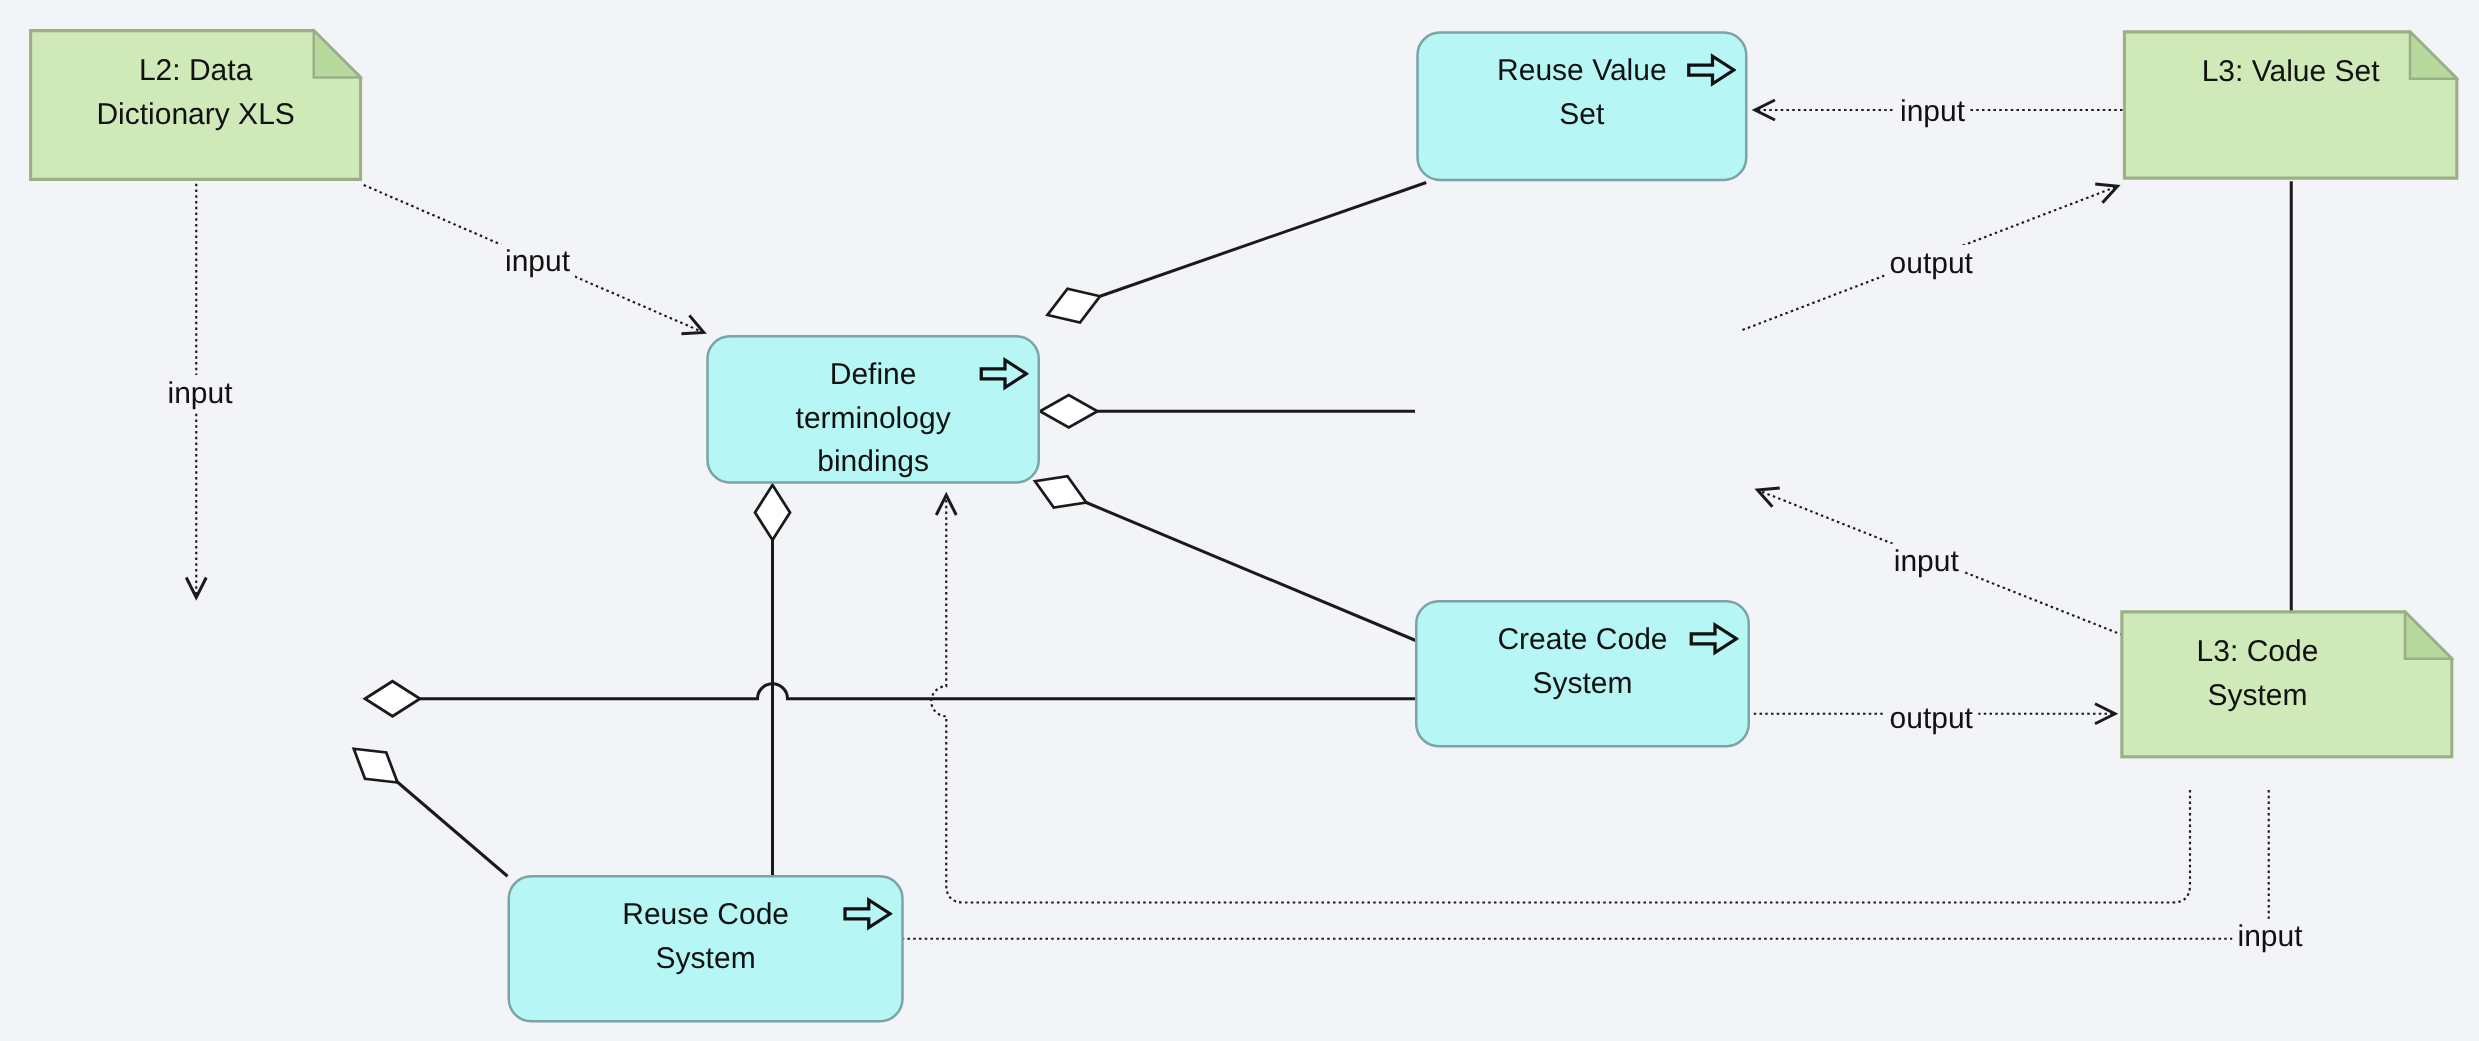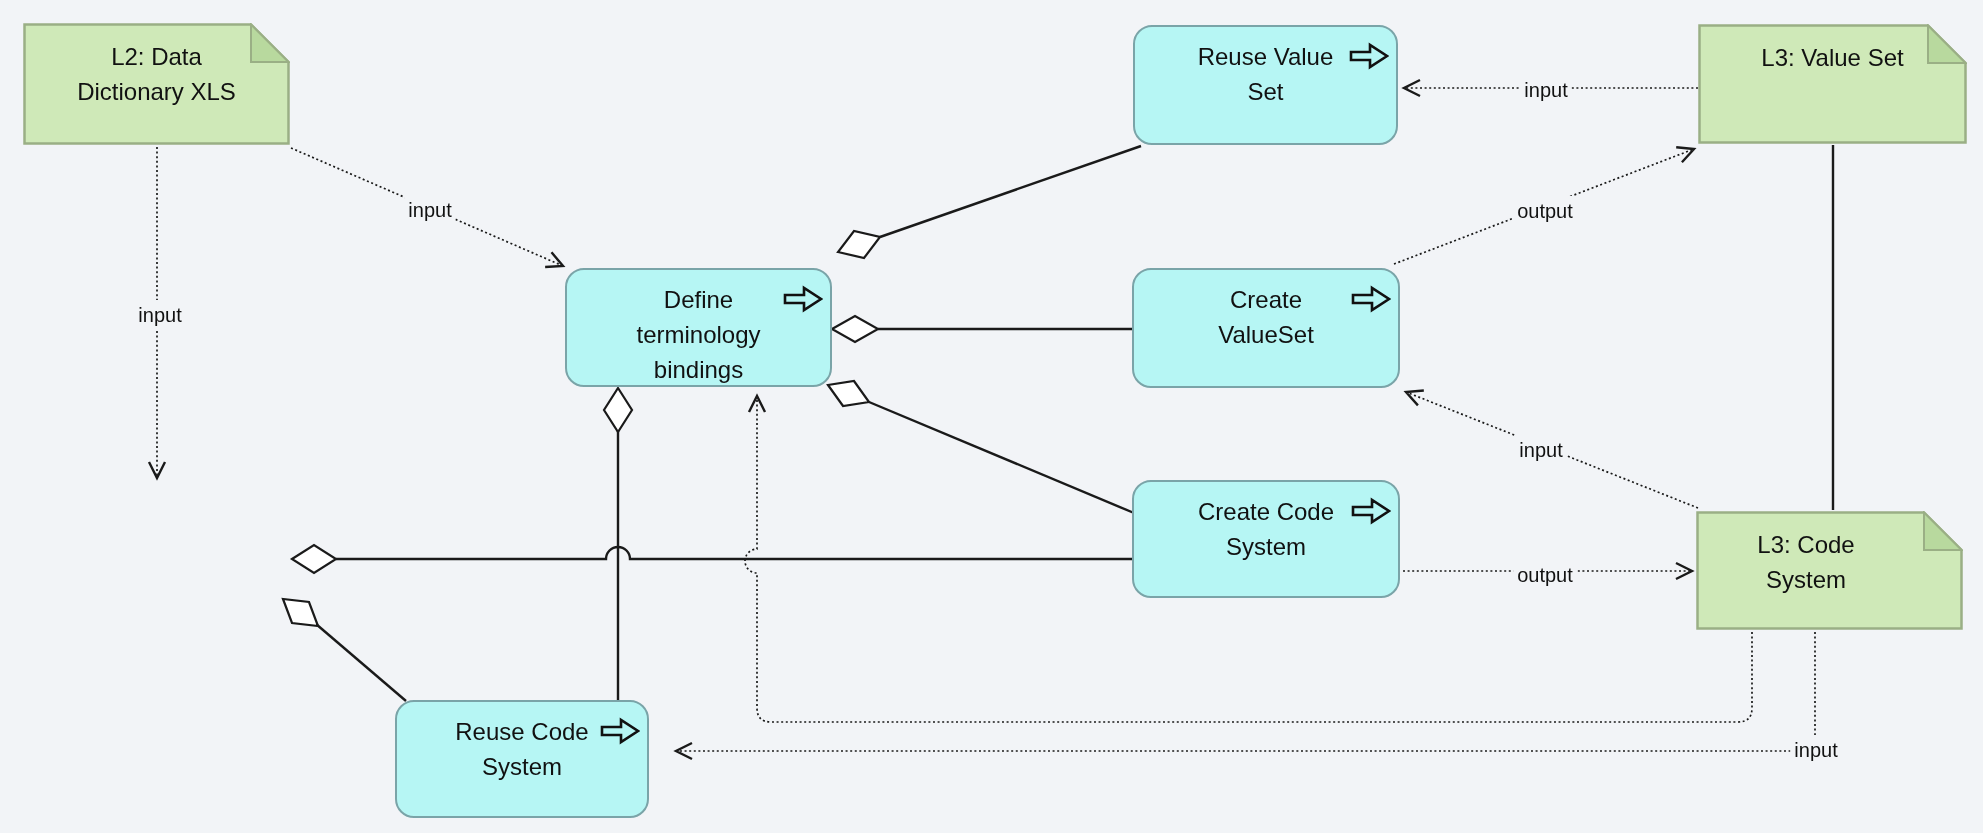--- a/index.html
+++ b/index.html
@@ -30,21 +30,21 @@
     background:var(--process-fill);
     border:2.4px solid var(--process-border);
     border-radius:19px;
   }
   .process .label{padding:12px 44px 0 44px;}
   .deliverable .label{padding-top:16px;}
   .note-shape{position:absolute;left:0;top:0;}
   .proc-icon{position:absolute;top:15px;right:7px;}
   .edge-label{
     position:absolute;transform:translate(-50%,-50%);
-    font-size:20px;color:#111;background:var(--bg);
+    font-size:24px;color:#111;background:var(--bg);
     padding:0 4px;white-space:nowrap;line-height:30px;
   }
 </style>
 </head>
 <body>
 
 <div id="canvas">
 
   <svg id="edges" width="1983" height="833" viewBox="0 0 1983 833">
     <defs>
@@ -93,21 +93,21 @@
   </div>
 
   <div class="node deliverable" style="left:1698px;top:24px;width:269px;height:92px;">
     <svg class="note-shape" width="269" height="120" viewBox="0 0 269 120">
       <path class="note-body" d="M1.5,1.5 H230 L267.5,39 V118.5 H1.5 Z"></path>
       <path class="note-fold" d="M230,1.5 L267.5,39 H230 Z"></path>
     </svg>
     <div class="label">L3: Value Set</div>
   </div>
 
-  <div class="node deliverable" style="left:1696px;top:511px;width:220px;height:119px;">
+  <div class="node deliverable" style="left:1696px;top:488px;width:220px;height:119px;">
     <svg class="note-shape" width="267" height="119" viewBox="0 0 267 119">
       <path class="note-body" d="M1.5,1.5 H228 L265.5,39 V117.5 H1.5 Z"></path>
       <path class="note-fold" d="M228,1.5 L265.5,39 H228 Z"></path>
     </svg>
     <div class="label">L3: Code
 System</div>
   </div>
 
   <div class="node process" style="left:565px;top:268px;width:267px;height:119px;">
     <div class="label">Define
@@ -119,38 +119,31 @@
   </div>
 
   <div class="node process" style="left:1133px;top:25px;width:265px;height:120px;">
     <div class="label">Reuse Value
 Set</div>
     <svg class="proc-icon" width="40" height="28" viewBox="0 0 40 28">
       <path d="M2,10 H21 V3 L38,14 L21,25 V18 H2 Z" fill="none" stroke="#111" stroke-width="2.6"></path>
     </svg>
   </div>
 
-  <div class="node process" style="left:1132px;top:268px;width:268px;height:120px;">
-    <div class="label">Create
-ValueSet</div>
-    <svg class="proc-icon" width="40" height="28" viewBox="0 0 40 28">
-      <path d="M2,10 H21 V3 L38,14 L21,25 V18 H2 Z" fill="none" stroke="#111" stroke-width="2.6"></path>
-    </svg>
-  </div>
 
   <div class="node process" style="left:1132px;top:480px;width:268px;height:118px;">
     <div class="label">Create Code
 System</div>
     <svg class="proc-icon" width="40" height="28" viewBox="0 0 40 28">
       <path d="M2,10 H21 V3 L38,14 L21,25 V18 H2 Z" fill="none" stroke="#111" stroke-width="2.6"></path>
     </svg>
   </div>
 
 
-  <div class="node process" style="left:395px;top:700px;width:254px;height:118px;">
+  <div class="node process" style="left:406px;top:700px;width:317px;height:118px;">
     <div class="label">Reuse Code
 System</div>
     <svg class="proc-icon" width="40" height="28" viewBox="0 0 40 28">
       <path d="M2,10 H21 V3 L38,14 L21,25 V18 H2 Z" fill="none" stroke="#111" stroke-width="2.6"></path>
     </svg>
   </div>
 
   <div class="edge-label" style="left:160px;top:315px;">input</div>
   <div class="edge-label" style="left:430px;top:210px;">input</div>
   <div class="edge-label" style="left:1546px;top:90px;">input</div>

